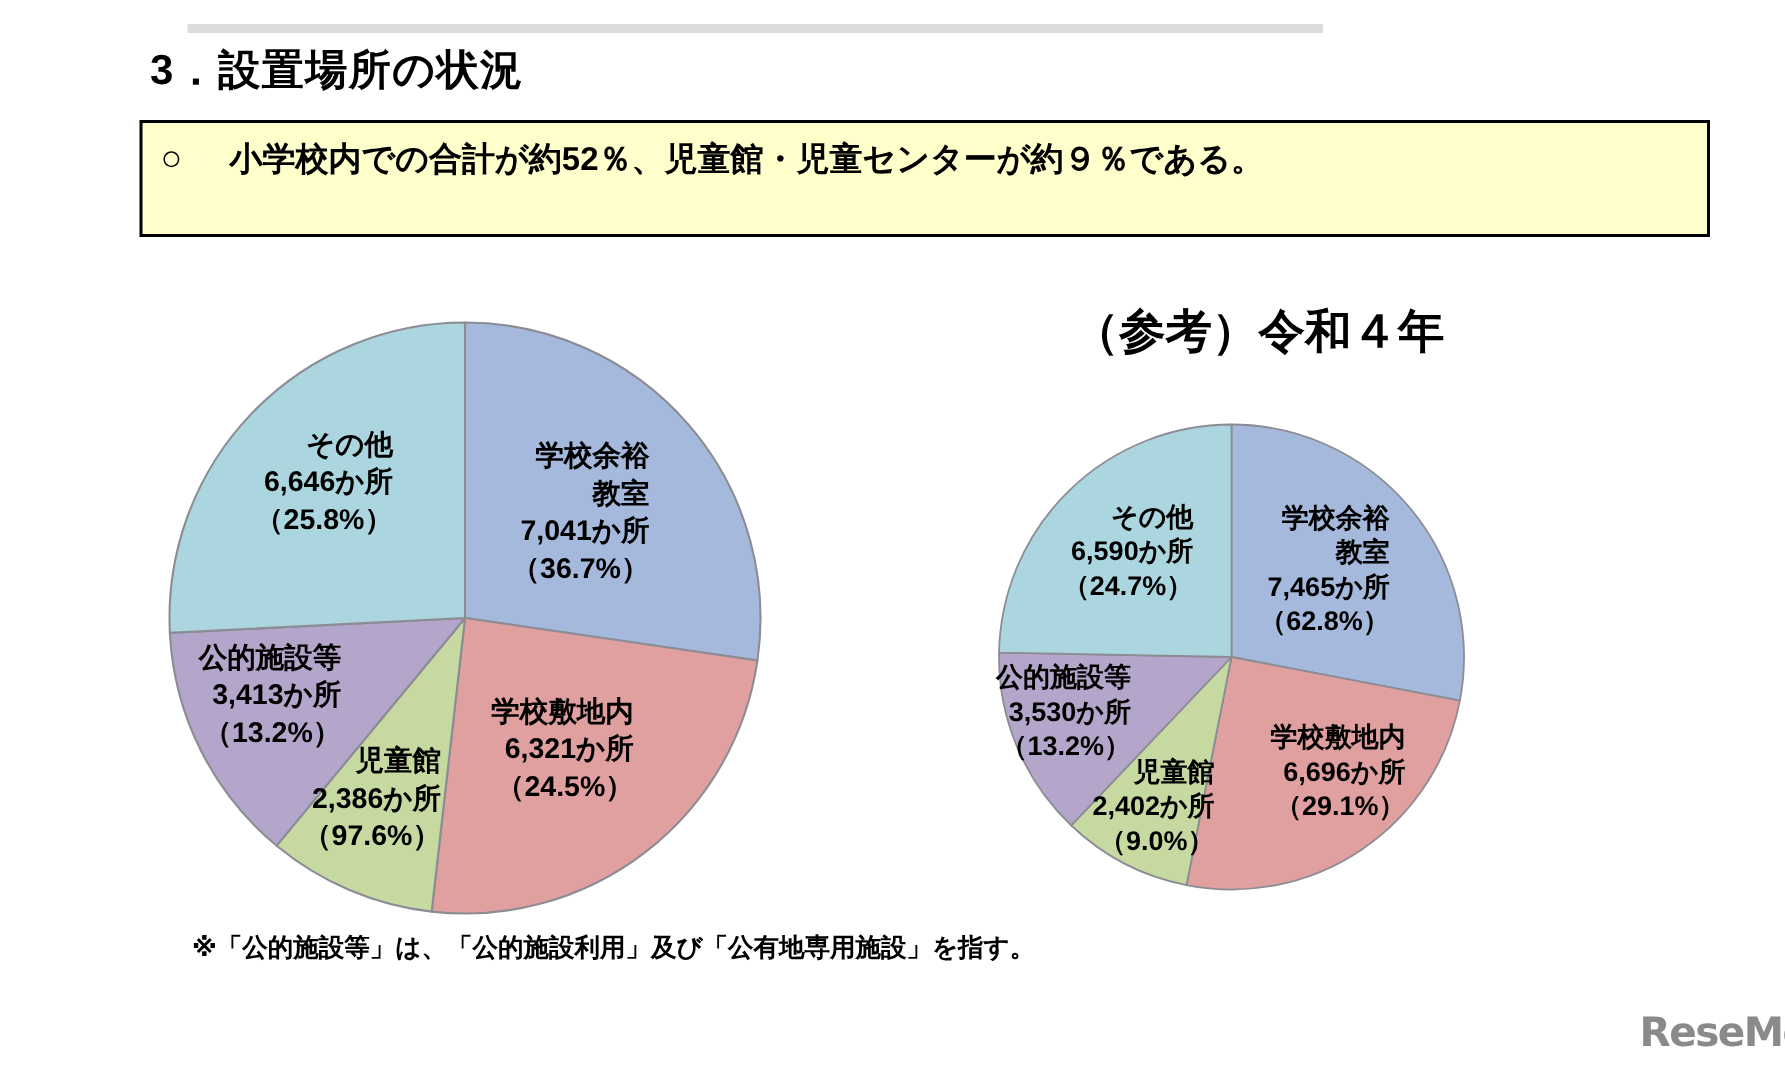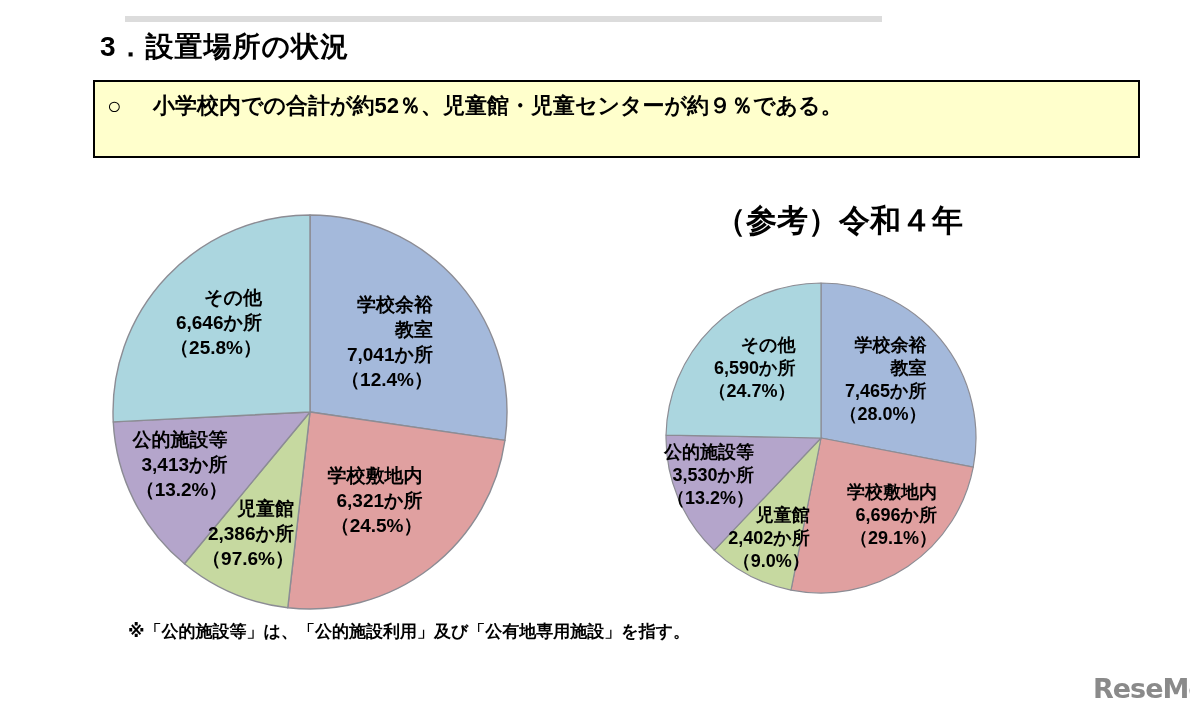--- a/index.html
+++ b/index.html
@@ -85,21 +85,21 @@
         <path d="M 199 199 L 199.00 2.00 A 197 197 0 0 1 393.95 227.37 Z" fill="#A4B9DB" stroke="#8C8C94" stroke-width="1.4" stroke-linejoin="round"></path>
         <path d="M 199 199 L 393.95 227.37 A 197 197 0 0 1 176.77 394.74 Z" fill="#E0A0A0" stroke="#8C8C94" stroke-width="1.4" stroke-linejoin="round"></path>
         <path d="M 199 199 L 176.77 394.74 A 197 197 0 0 1 73.43 350.79 Z" fill="#C6D9A0" stroke="#8C8C94" stroke-width="1.4" stroke-linejoin="round"></path>
         <path d="M 199 199 L 73.43 350.79 A 197 197 0 0 1 2.25 208.90 Z" fill="#B4A5CB" stroke="#8C8C94" stroke-width="1.4" stroke-linejoin="round"></path>
         <path d="M 199 199 L 2.25 208.90 A 197 197 0 0 1 199.00 2.00 Z" fill="#ABD6DF" stroke="#8C8C94" stroke-width="1.4" stroke-linejoin="round"></path>
       </svg>
       <div class="pie-label" style="left: 372px; top: 342px; font-size: 19px; line-height: 25px;">
         <div>学校余裕</div>
         <div>教室</div>
         <div>7,041か所</div>
-        <div>（12.4%）</div>
+        <div>（36.7%）</div>
       </div>
       <div class="pie-label" style="left: 360px; top: 500px; font-size: 19px; line-height: 25px;">
         <div>学校敷地内</div>
         <div>6,321か所</div>
         <div>（24.5%）</div>
       </div>
       <div class="pie-label" style="left: 233px; top: 533px; font-size: 19px; line-height: 25px;">
         <div>児童館</div>
         <div>2,386か所</div>
         <div>（97.6%）</div>
@@ -118,21 +118,21 @@
         <path d="M 157 157 L 157.00 2.00 A 155 155 0 0 1 309.25 186.04 Z" fill="#A4B9DB" stroke="#8C8C94" stroke-width="1.2" stroke-linejoin="round"></path>
         <path d="M 157 157 L 309.25 186.04 A 155 155 0 0 1 127.00 309.07 Z" fill="#E0A0A0" stroke="#8C8C94" stroke-width="1.2" stroke-linejoin="round"></path>
         <path d="M 157 157 L 127.00 309.07 A 155 155 0 0 1 50.19 269.32 Z" fill="#C6D9A0" stroke="#8C8C94" stroke-width="1.2" stroke-linejoin="round"></path>
         <path d="M 157 157 L 50.19 269.32 A 155 155 0 0 1 2.03 154.08 Z" fill="#B4A5CB" stroke="#8C8C94" stroke-width="1.2" stroke-linejoin="round"></path>
         <path d="M 157 157 L 2.03 154.08 A 155 155 0 0 1 157.00 2.00 Z" fill="#ABD6DF" stroke="#8C8C94" stroke-width="1.2" stroke-linejoin="round"></path>
       </svg>
       <div class="pie-label" style="left: 868px; top: 380px; font-size: 18px; line-height: 23px;">
         <div>学校余裕</div>
         <div>教室</div>
         <div>7,465か所</div>
-        <div>（28.0%）</div>
+        <div>（62.8%）</div>
       </div>
       <div class="pie-label" style="left: 877px; top: 515px; font-size: 18px; line-height: 23px;">
         <div>学校敷地内</div>
         <div>6,696か所</div>
         <div>（29.1%）</div>
       </div>
       <div class="pie-label" style="left: 754px; top: 538px; font-size: 18px; line-height: 23px;">
         <div>児童館</div>
         <div>2,402か所</div>
         <div>（9.0%）</div>

